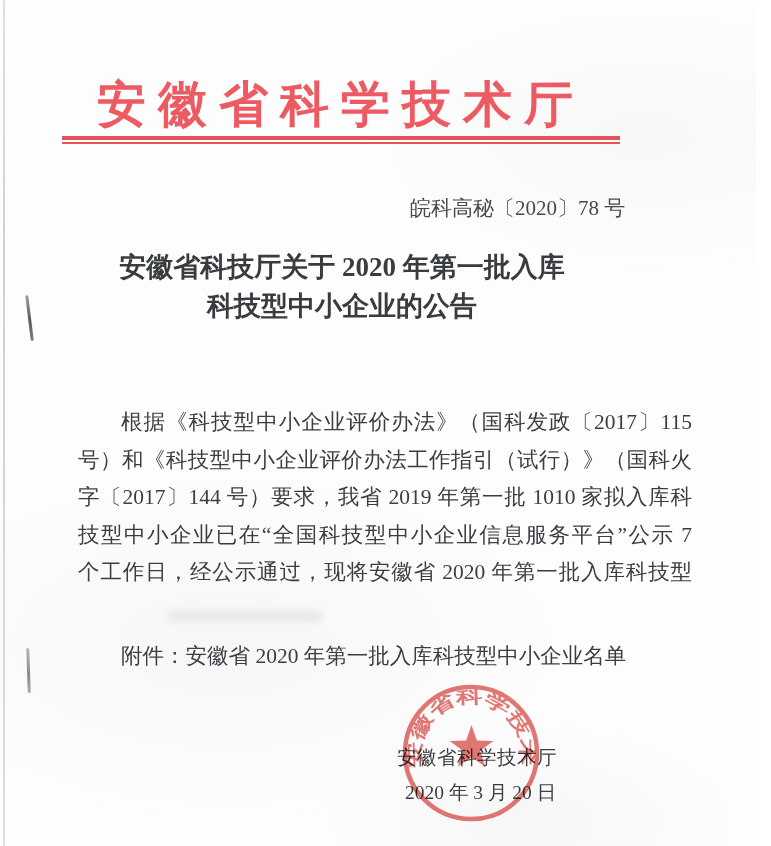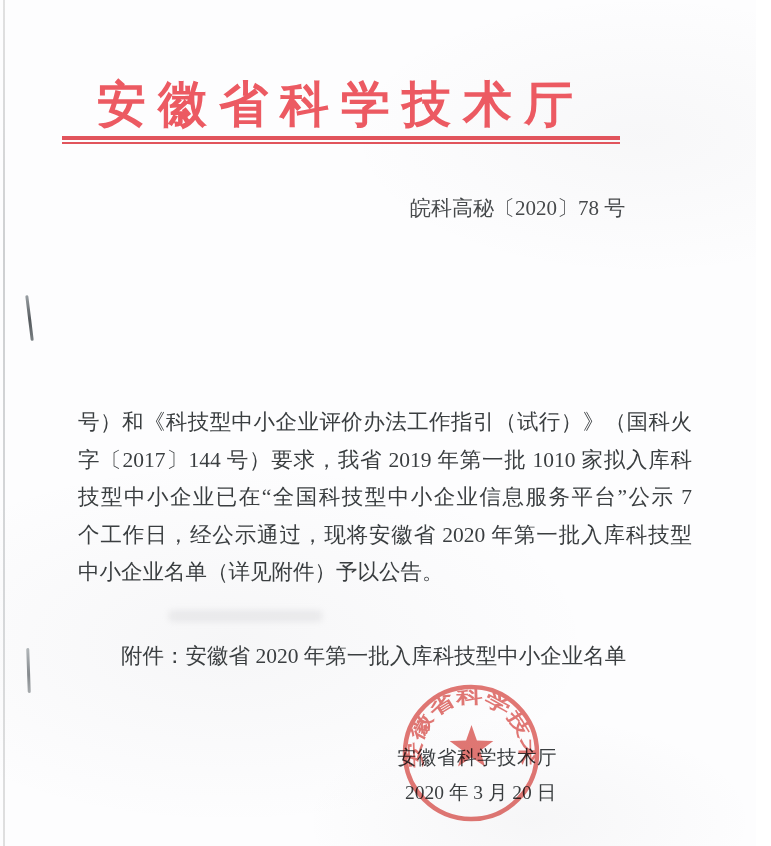--- a/index.html
+++ b/index.html
@@ -65,28 +65,32 @@
 
   <div class="masthead">安徽省科学技术厅</div>
 
   <div class="red-rule">
     <div class="thick"></div>
     <div class="thin"></div>
   </div>
 
   <div class="doc-number">皖科高秘〔2020〕78 号</div>
 
+  <div class="doc-title">
+    <div>安徽省科技厅关于 2020 年第一批入库</div>
+    <div>科技型中小企业的公告</div>
+  </div>
 
 
   <div class="body-block">
+    <div class="body-line first">根据《科技型中小企业评价办法》（国科发政〔2017〕115</div>
     <div class="body-line">号）和《科技型中小企业评价办法工作指引（试行）》（国科火</div>
     <div class="body-line">字〔2017〕144 号）要求，我省 2019 年第一批 1010 家拟入库科</div>
     <div class="body-line">技型中小企业已在“全国科技型中小企业信息服务平台”公示 7</div>
     <div class="body-line">个工作日，经公示通过，现将安徽省 2020 年第一批入库科技型</div>
-    <div class="body-line last">中小企业名单（详见附件）予以公告。</div>
   </div>
 
   <div class="attachment">附件：安徽省 2020 年第一批入库科技型中小企业名单</div>
 
   <div class="signer">安徽省科学技术厅</div>
 
   <div class="sign-date">2020 年 3 月 20 日</div>
 
   <svg class="seal" width="146" height="146" viewBox="0 0 146 146">
     <g opacity="0.78">

